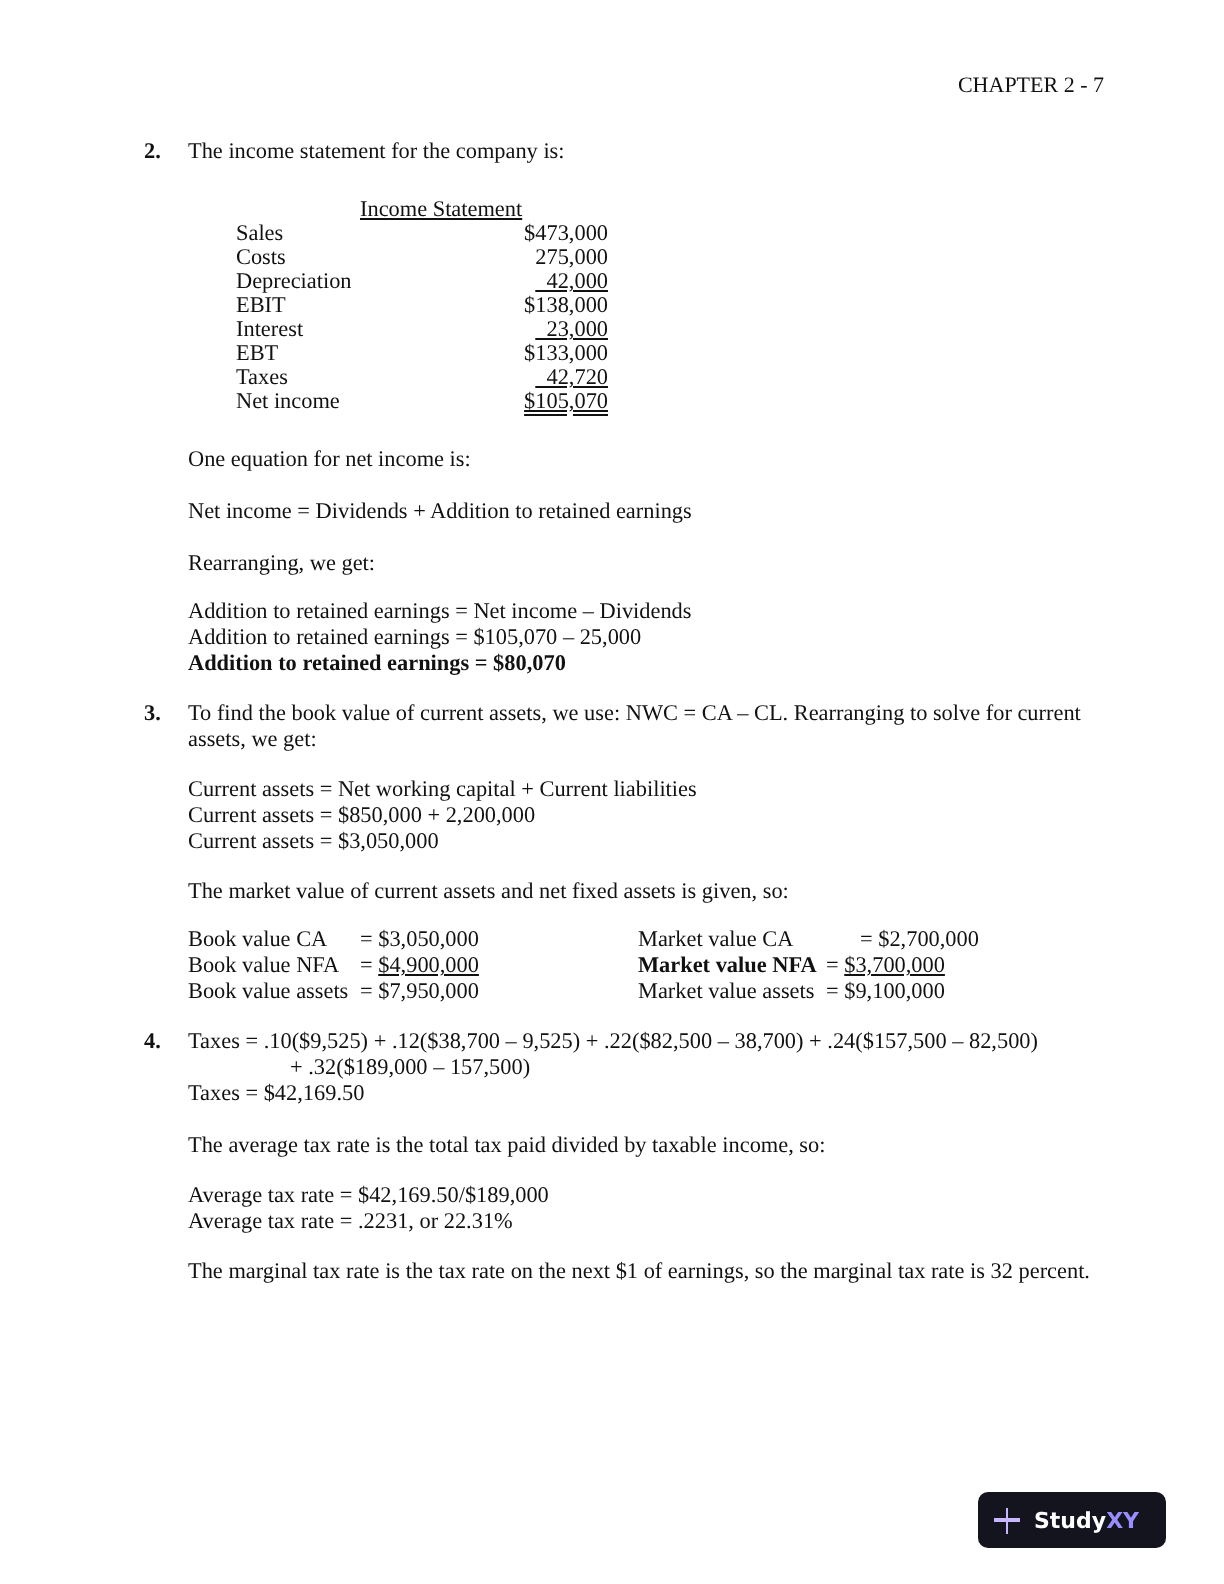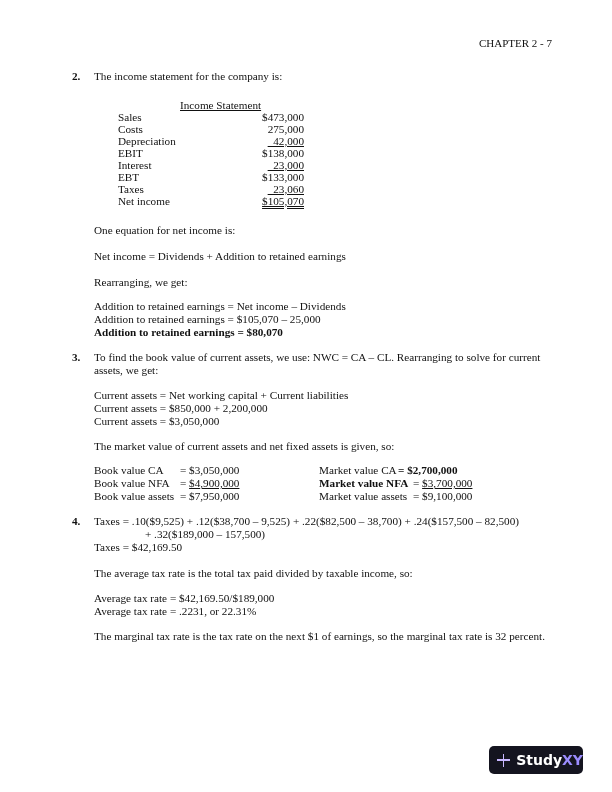--- a/index.html
+++ b/index.html
@@ -12,21 +12,21 @@
   .uu { text-decoration: underline; text-decoration-style: double; }
   .is-title { left: 180px; top: 99px; text-decoration: underline; }
   .is-row { position: absolute; left: 118px; width: 186px; height: 12px; }
   .is-row .lbl { position: absolute; left: 0; top: 0; white-space: pre; }
   .is-row .val { position: absolute; right: 0; top: 0; white-space: pre; }
   .badge { position: absolute; left: 489px; top: 746px; width: 94px; height: 28px;
            background: #14141f; border-radius: 5px; display: flex; align-items: center; }
   .badge .plus { width: 28px; height: 28px; position: relative; }
   .badge .plus:before { content: ""; position: absolute; left: 8px; top: 13px; width: 13px; height: 1.5px; background: #c8b7ff; }
   .badge .plus:after { content: ""; position: absolute; left: 13.75px; top: 7.5px; width: 1.5px; height: 13px; background: #c8b7ff; }
-  .badge .brand { font-family: "DejaVu Sans", sans-serif; font-weight: bold; font-size: 14px; color: #ffffff; }
+  .badge .brand { font-family: "DejaVu Sans", sans-serif; font-weight: bold; font-size: 11px; color: #ffffff; }
   .badge .brand .xy { color: #9b8cff; }
 </style>
 </head>
 <body>
 
 <div class="abs header">CHAPTER 2 - 7</div>
 
 <div class="abs num" style="left:72px;top:70px;">2.</div>
 <div class="abs" style="left:94px;top:70px;">The income statement for the company is:</div>
 <div class="abs is-title">Income Statement</div>
@@ -51,21 +51,21 @@
   <div class="is-row" style="top:159px;">
       <span class="lbl">Interest</span>
       <span class="val u">  23,000</span>
     </div>
   <div class="is-row" style="top:171px;">
       <span class="lbl">EBT</span>
       <span class="val">$133,000</span>
     </div>
   <div class="is-row" style="top:183px;">
       <span class="lbl">Taxes</span>
-      <span class="val u">  23,060</span>
+      <span class="val u">  42,720</span>
     </div>
   <div class="is-row" style="top:195px;">
       <span class="lbl">Net income</span>
       <span class="val uu">$105,070</span>
     </div>
 </div>
 
 <div class="abs" style="left:94px;top:224px;">One equation for net income is:</div>
 <div class="abs" style="left:94px;top:250px;">Net income = Dividends + Addition to retained earnings</div>
 <div class="abs" style="left:94px;top:276px;">Rearranging, we get:</div>
@@ -85,21 +85,21 @@
   <div class="abs" style="left:94px;top:464px;">Book value CA</div>
   <div class="abs" style="left:180px;top:464px;"><span>= </span><span>$3,050,000</span></div>
   <div class="abs" style="left:94px;top:477px;">Book value NFA</div>
   <div class="abs" style="left:180px;top:477px;"><span>= </span><span class="u">$4,900,000</span></div>
   <div class="abs" style="left:94px;top:490px;">Book value assets</div>
   <div class="abs" style="left:180px;top:490px;"><span>= </span><span>$7,950,000</span></div>
 </div>
 
 <div>
   <div class="abs" style="left:319px;top:464px;">Market value CA</div>
-  <div class="abs" style="left:398px;top:464px;font-weight:bold;"><span>= </span><span>$2,700,000</span></div>
+  <div class="abs" style="left:430px;top:464px;"><span>= </span><span>$2,700,000</span></div>
   <div class="abs" style="left:319px;top:477px;font-weight:bold;">Market value NFA</div>
   <div class="abs" style="left:413px;top:477px;"><span>= </span><span class="u">$3,700,000</span></div>
   <div class="abs" style="left:319px;top:490px;">Market value assets</div>
   <div class="abs" style="left:413px;top:490px;"><span>= </span><span>$9,100,000</span></div>
 </div>
 
 <div class="abs num" style="left:72px;top:515px;">4.</div>
 <div class="abs" style="left:94px;top:515px;">Taxes = .10($9,525) + .12($38,700 – 9,525) + .22($82,500 – 38,700) + .24($157,500 – 82,500)</div>
 <div class="abs" style="left:145px;top:528px;">+ .32($189,000 – 157,500)</div>
 <div class="abs" style="left:94px;top:541px;">Taxes = $42,169.50</div>

